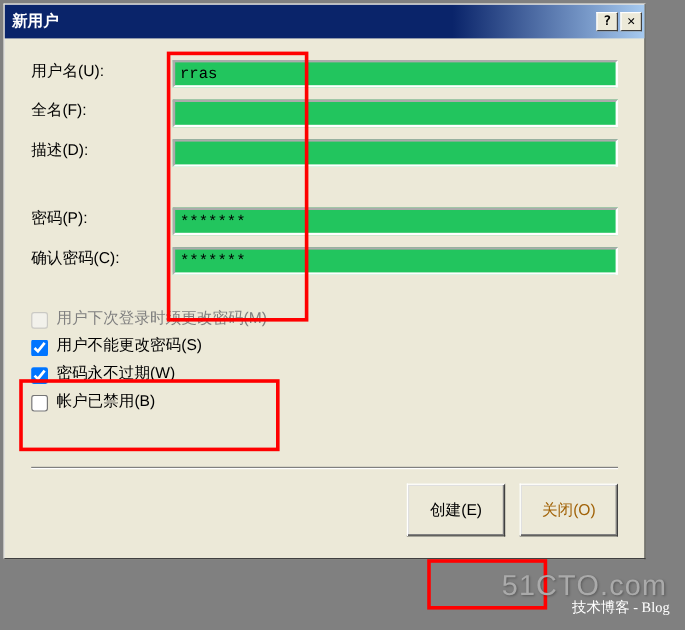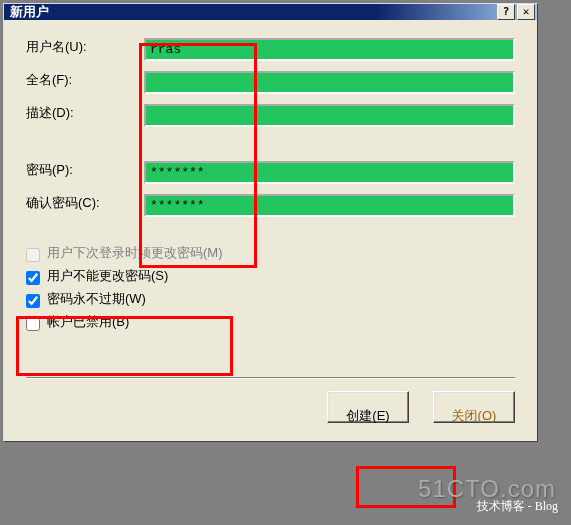--- a/index.html
+++ b/index.html
@@ -1,33 +1,33 @@
 <!DOCTYPE html>
 <html><head>
   <meta charset="utf-8">
   <style>
     * { box-sizing: border-box; margin: 0; padding: 0; }
     body { font-family: "Microsoft Sans Serif", "SimSun", sans-serif; font-size: 13px; background: #808080; width: 571px; height: 525px; position: relative; }
     .outer { padding: 2px; background: #808080; }
     .dialog { background: #ece9d8; border: 1px solid #404040; border-top-color: #dfdfdf; border-left-color: #dfdfdf; width: 535px; margin: 1px; }
-    .titlebar { background: #0a246a; background: linear-gradient(to right, #0a246a, #0a246a 70%, #a6caf0); color: white; height: 16px; display: flex; align-items: center; padding: 0 2px; }
+    .titlebar { background: #0a246a; background: linear-gradient(to right, #0a246a, #0a246a 70%, #a6caf0); color: white; height: 28px; display: flex; align-items: center; padding: 0 2px; }
     .titlebar-text { flex: 1; font-weight: bold; padding-left: 4px; font-size: 13px; }
     .titlebar-buttons { display: flex; gap: 2px; }
     .titlebar-btn { width: 18px; height: 16px; background: #ece9d8; border: 1px solid #fff; border-right-color: #404040; border-bottom-color: #404040; font-size: 11px; font-family: "Marlett", monospace; line-height: 14px; text-align: center; cursor: pointer; color: black; font-weight: bold; }
     .content { padding: 18px 22px 18px 22px; }
     .row { display: flex; align-items: flex-start; margin-bottom: 9px; height: 24px; }
     .label { width: 118px; font-size: 13px; color: black; }
     .input { flex: 1; height: 23px; border: 2px inset #fff; background: #22c55e; padding: 2px 4px; font-family: "Courier New", monospace; font-size: 13px; }
     .gap { height: 24px; }
     .checkbox-row { display: flex; align-items: flex-end; margin: 5px 0; font-size: 13px; }
     .checkbox-row input { margin-right: 7px; width: 14px; height: 14px; }
     .checkbox-row.disabled { color: #808080; }
     .divider { border: none; border-top: 1px solid #808080; border-bottom: 1px solid #fff; margin: 46px 0 12px 0; }
     .button-row { display: flex; justify-content: flex-end; gap: 0; }
-    .btn { min-width: 82px; height: 18px; background: #ece9d8; border: 1px solid #404040; border-top-color: #fff; border-left-color: #fff; box-shadow: inset -1px -1px 0 #808080, inset 1px 1px 0 #dfdfdf; font-size: 13px; cursor: pointer; padding: 15px 10px; margin-left: 24px; }
+    .btn { min-width: 82px; height: 44px; background: #ece9d8; border: 1px solid #404040; border-top-color: #fff; border-left-color: #fff; box-shadow: inset -1px -1px 0 #808080, inset 1px 1px 0 #dfdfdf; font-size: 13px; cursor: pointer; padding: 2px 10px; margin-left: 12px; }
     .btn.disabled { color: #a16207; }
     .highlight { position: absolute; border: 3px solid red; pointer-events: none; }
     .hl1 { left: 139px; top: 43px; width: 118px; height: 225px; }
     .hl2 { left: 16px; top: 316px; width: 217px; height: 60px; }
     .hl3 { left: 356px; top: 466px; width: 100px; height: 42px; }
     .watermark { position: absolute; right: 15px; bottom: 22px; color: #aaa; font-size: 24px; font-family: Arial; pointer-events: none; text-shadow: 1px 1px 2px rgba(0,0,0,0.3); letter-spacing: 1px; }
     .watermark2 { position: absolute; right: 13px; bottom: 10px; color: #ffffff; font-size: 12px; font-family: "SimSun"; pointer-events: none; }
   </style>
 </head>
 <body>

